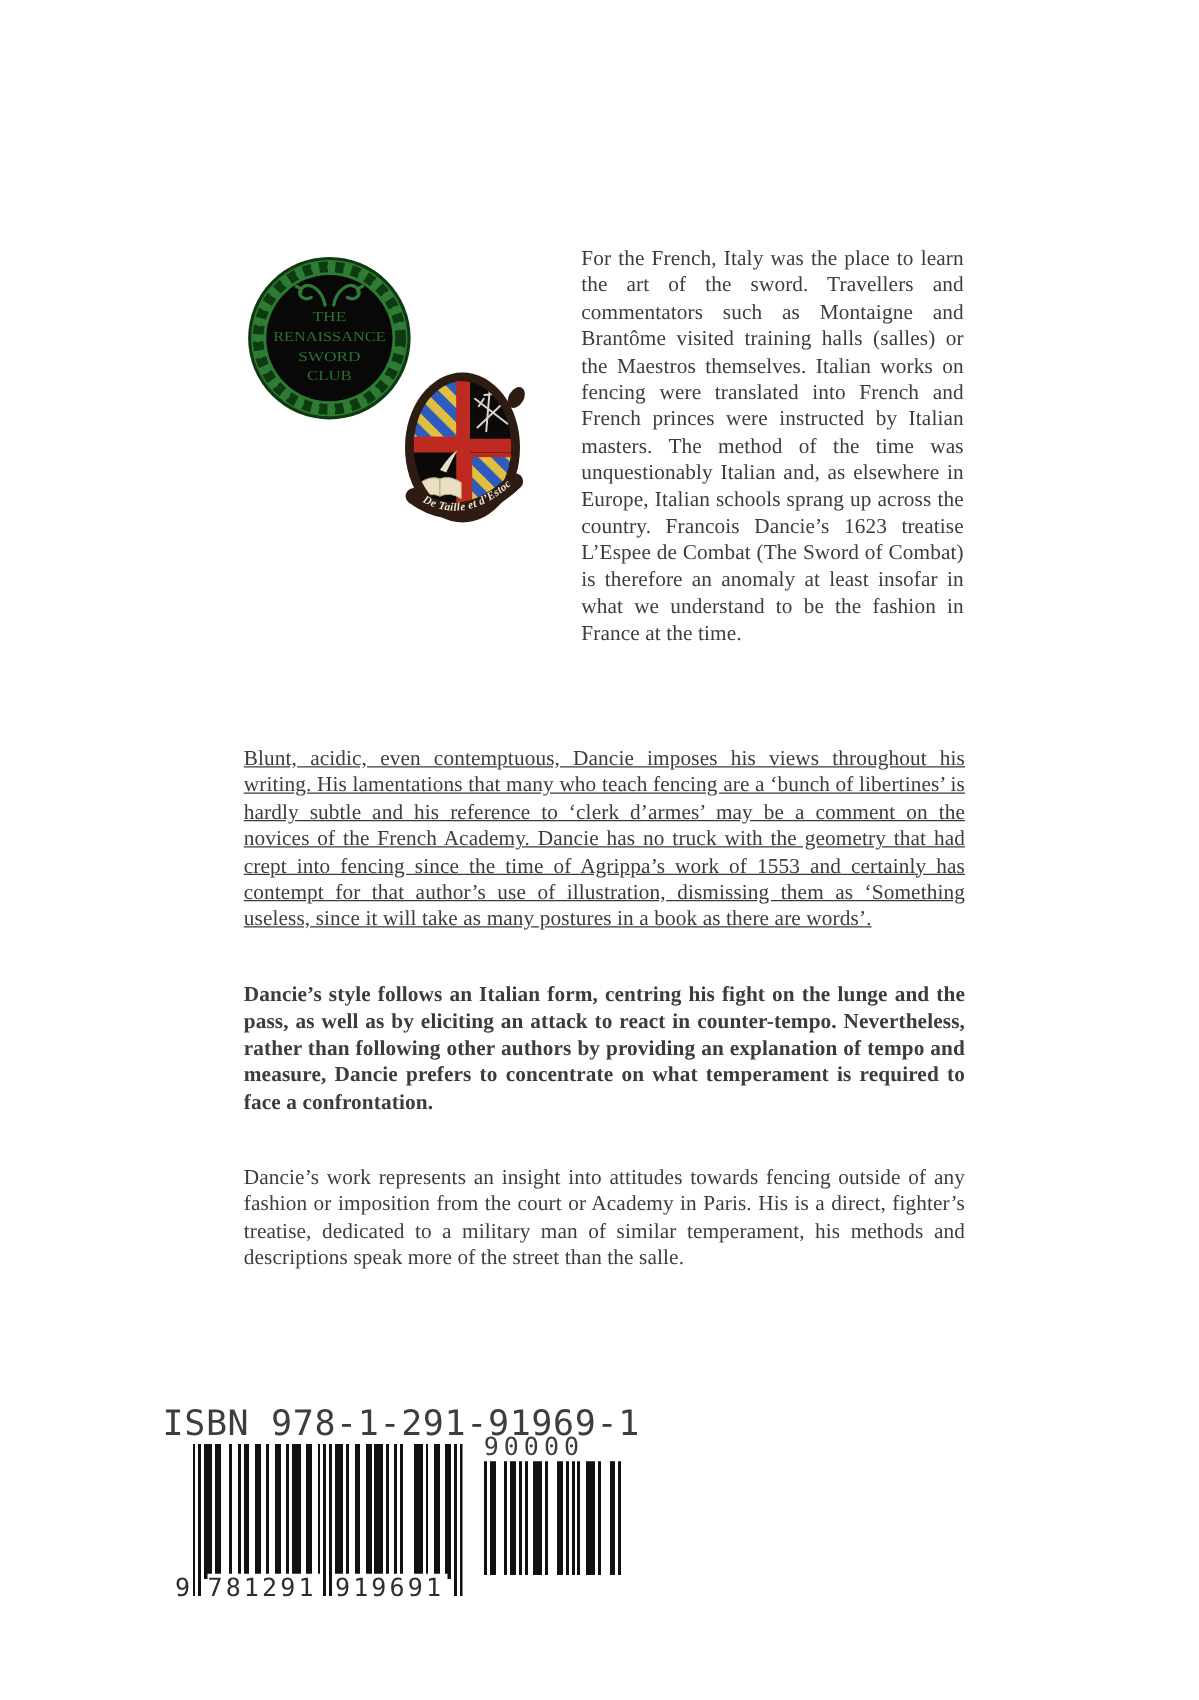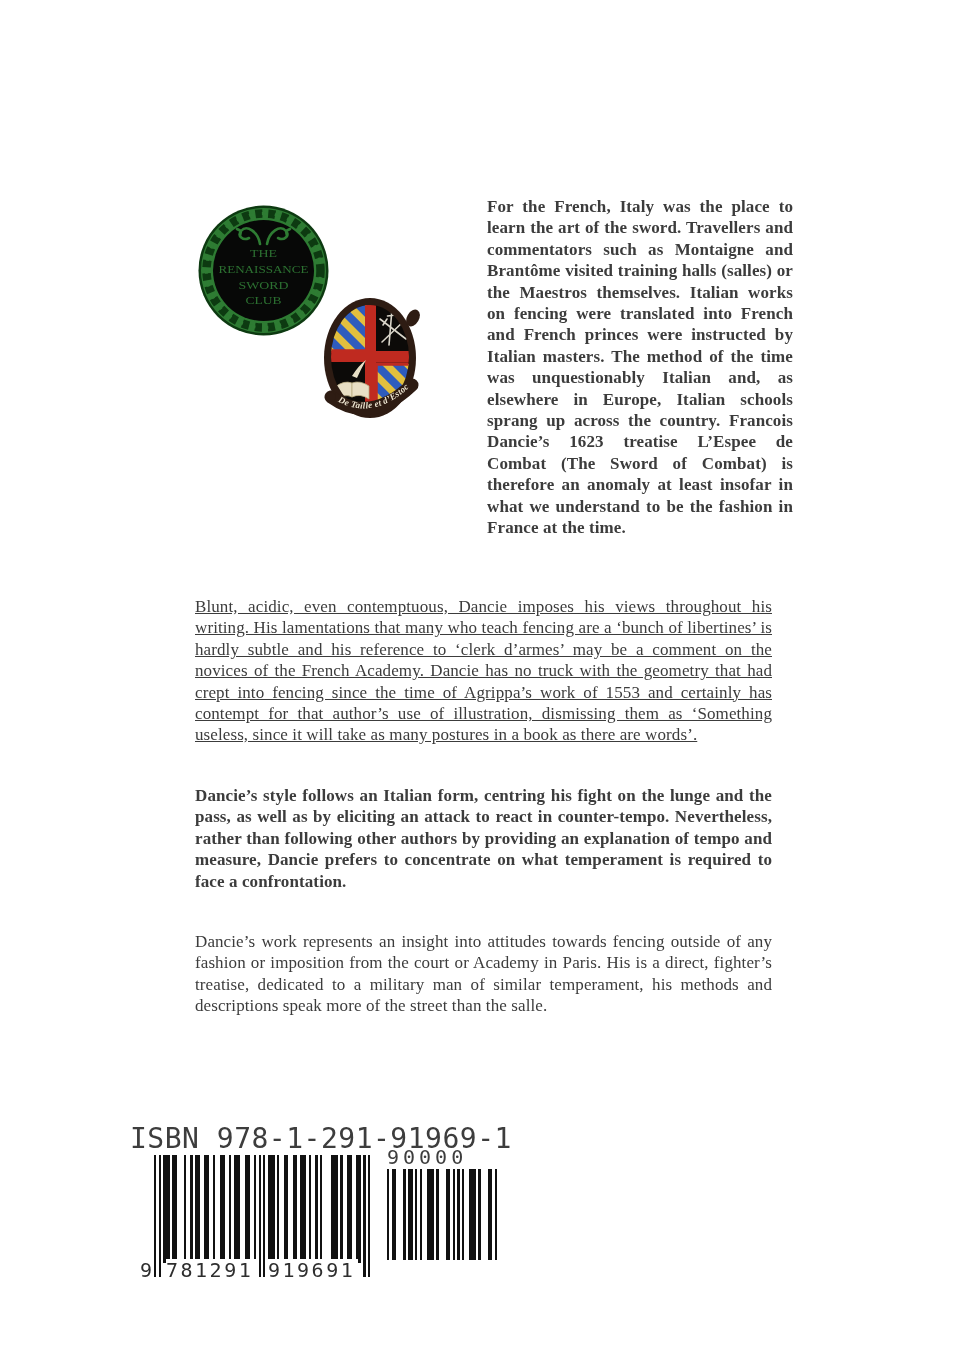--- a/index.html
+++ b/index.html
@@ -14,21 +14,21 @@
   .para{
     position:absolute;
     margin:0;
     font-size:17px;
     line-height:21.4px;
     color:#3c3c3c;
     text-align:justify;
     text-align-last:left;
     letter-spacing:0.1px;
   }
-  .intro{left:487px;top:196px;width:306px;font-weight:bold;}
+  .intro{left:465px;top:196px;width:306px;}
   .p2{left:195px;top:596px;width:577px;text-decoration:underline;}
   .p3{left:195px;top:785px;width:577px;font-weight:bold;}
   .p4{left:195px;top:931px;width:577px;}
 
   .emblem-club{position:absolute;left:197px;top:204px;width:133px;height:133px;text-align:center;}
   .emblem-crest{position:absolute;left:323px;top:296px;width:98px;height:130px;}
 
   .mono{font-family:"DejaVu Sans Mono","Liberation Mono",monospace;color:#3d3d3d;}
   .isbn-label{position:absolute;left:130px;top:1128px;font-size:28px;line-height:22px;letter-spacing:0.5px;}
   .ean13{position:absolute;left:154px;top:1155px;width:216px;height:122px;}

